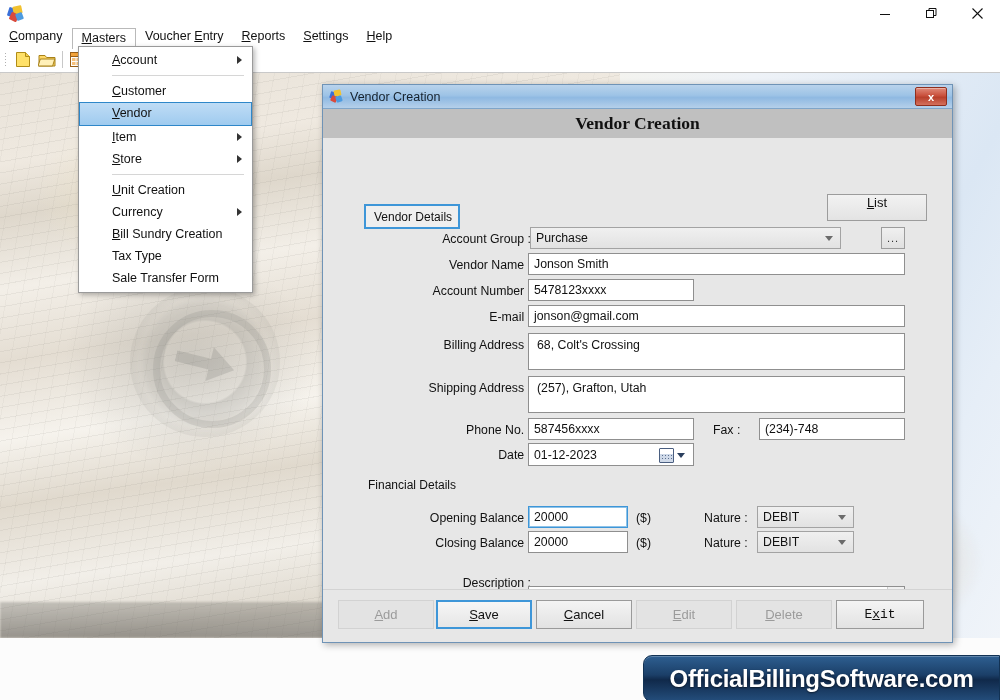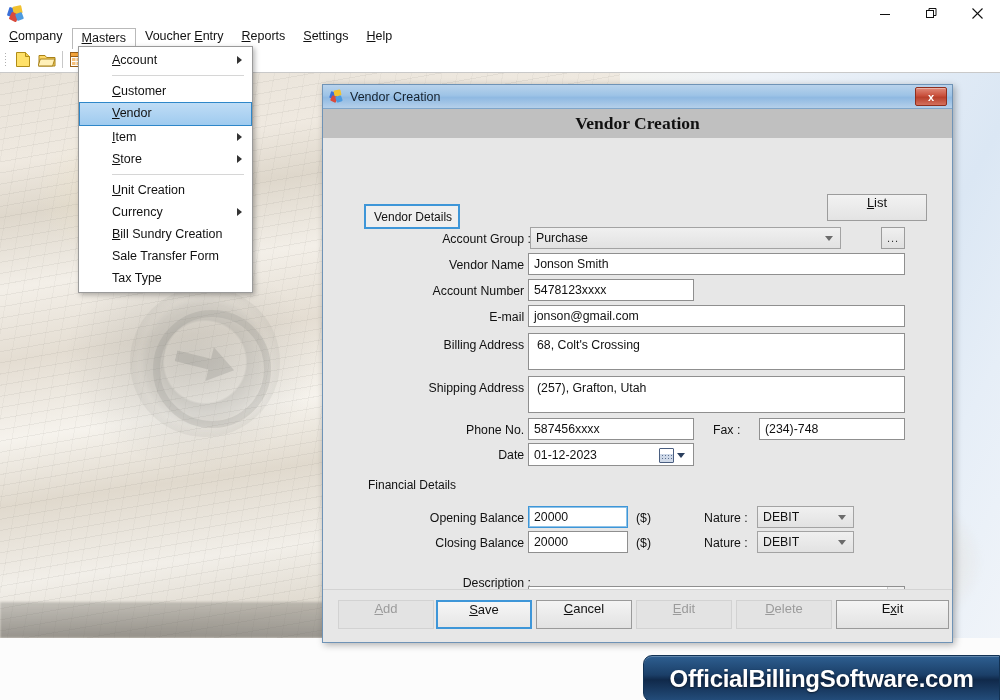--- a/index.html
+++ b/index.html
@@ -318,21 +318,21 @@
   .sa-up, .sa-dn { color:#8a8a8a; font-size:10px; line-height:10px; }
 
   
   .dlg-footer {
     position:absolute; left:0; bottom:0; width:629px; height:52px;
     background:#e7e7e7;
     border-top: 1px solid #d3d3d3;
   }
   .fbtn {
     position:absolute; top:10px; height:29px;
-    display:flex;justify-content:center;
+    display:flex;align-items:center;justify-content:center;
     font-size:13px;
     box-sizing:border-box;
   }
   .fbtn.enabled {
     background: linear-gradient(180deg,#f4f4f4,#e2e2e2);
     border:1px solid #9a9a9a; color:#111;
   }
   .fbtn.disabled {
     background: #e3e3e3;
     border:1px solid #d2d2d2; color:#9b9b9b;
@@ -488,24 +488,24 @@
       <span class="ul">U</span><span>nit Creation</span>
     </div>
     <div class="dd-item">
       <span>Currency</span>
       <span class="dd-arrow"></span>
     </div>
     <div class="dd-item">
       <span class="ul">B</span><span>ill Sundry Creation</span>
     </div>
     <div class="dd-item">
+      <span>Tax Type</span>
+    </div>
+    <div class="dd-item">
       <span>Sale Transfer Form</span>
-    </div>
-    <div class="dd-item">
-      <span>Tax Type</span>
     </div>
   </div>
 
   <div class="dialog">
 
     <div class="dlg-titlebar">
       <div class="dlg-icon">
         <div class="k1"></div>
           <div class="k2"></div>
           <div class="k3"></div>
@@ -623,21 +623,21 @@
       </div>
       <div class="fbtn enabled" style="left:213px; width:96px;">
         <span><span class="ul">C</span><span>ancel</span></span>
       </div>
       <div class="fbtn disabled" style="left:313px; width:96px;">
         <span><span class="ul">E</span><span>dit</span></span>
       </div>
       <div class="fbtn disabled" style="left:413px; width:96px;">
         <span><span class="ul">D</span><span>elete</span></span>
       </div>
-      <div class="fbtn enabled" style="left:513px; width:113px;">
+      <div class="fbtn enabled" style="left:513px; width:88px;font-family:Liberation Mono, monospace;">
         <span>E<span class="ul">x</span><span>it</span></span>
       </div>
     </div>
   </div>
 
   <div class="watermark">
     <span>OfficialBillingSoftware.com</span>
   </div>
 
 </div>

